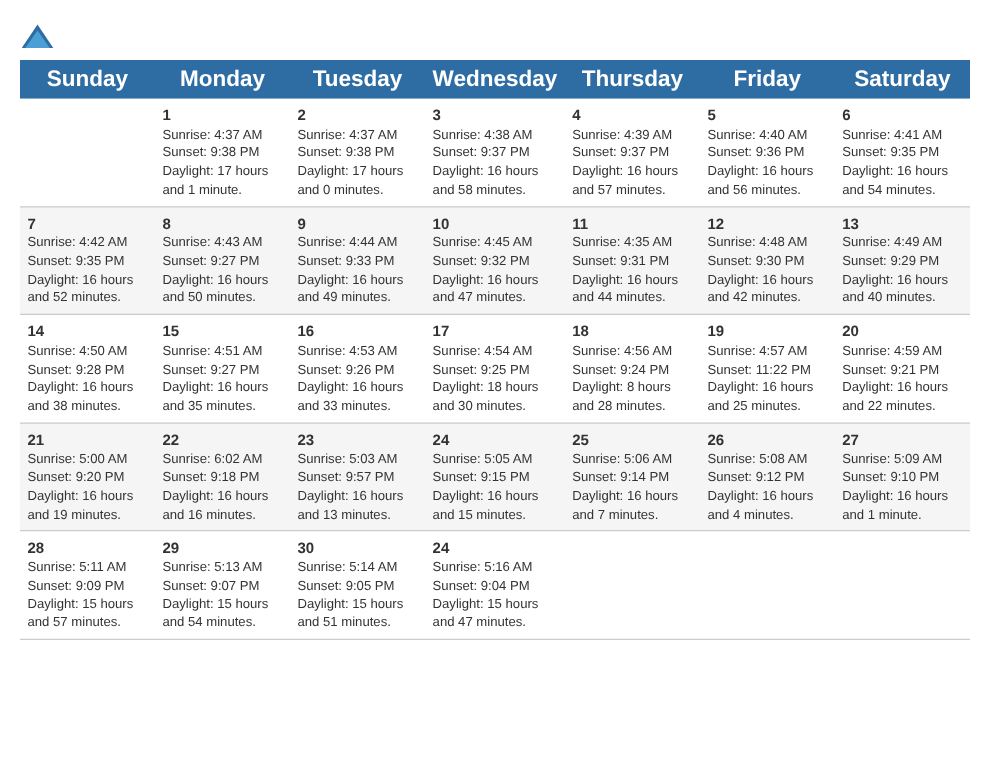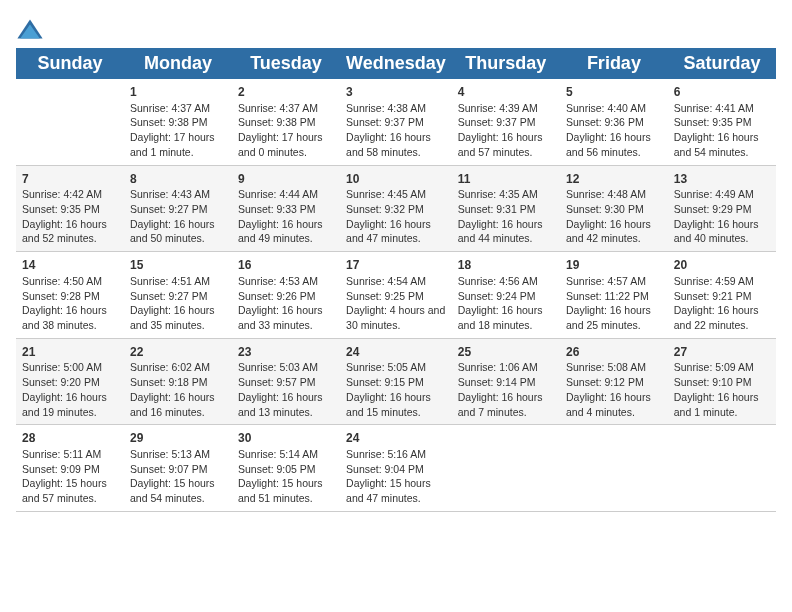--- a/index.html
+++ b/index.html
@@ -206,27 +206,27 @@
         <td>
           <div class="day-num">16</div>
         <div class="day-info">Sunrise: 4:53 AM</div>
         <div class="day-info">Sunset: 9:26 PM</div>
         <div class="day-info">Daylight: 16 hours and 33 minutes.</div>
         </td>
         <td>
           <div class="day-num">17</div>
         <div class="day-info">Sunrise: 4:54 AM</div>
         <div class="day-info">Sunset: 9:25 PM</div>
-        <div class="day-info">Daylight: 4 hours and 30 minutes.</div>
+        <div class="day-info">Daylight: 18 hours and 30 minutes.</div>
         </td>
         <td>
           <div class="day-num">18</div>
         <div class="day-info">Sunrise: 4:56 AM</div>
         <div class="day-info">Sunset: 9:24 PM</div>
-        <div class="day-info">Daylight: 16 hours and 18 minutes.</div>
+        <div class="day-info">Daylight: 8 hours and 28 minutes.</div>
         </td>
         <td>
           <div class="day-num">19</div>
         <div class="day-info">Sunrise: 4:57 AM</div>
         <div class="day-info">Sunset: 11:22 PM</div>
         <div class="day-info">Daylight: 16 hours and 25 minutes.</div>
         </td>
         <td>
           <div class="day-num">20</div>
         <div class="day-info">Sunrise: 4:59 AM</div>
@@ -254,21 +254,21 @@
         <div class="day-info">Daylight: 16 hours and 13 minutes.</div>
         </td>
         <td>
           <div class="day-num">24</div>
         <div class="day-info">Sunrise: 5:05 AM</div>
         <div class="day-info">Sunset: 9:15 PM</div>
         <div class="day-info">Daylight: 16 hours and 15 minutes.</div>
         </td>
         <td>
           <div class="day-num">25</div>
-        <div class="day-info">Sunrise: 1:06 AM</div>
+        <div class="day-info">Sunrise: 5:06 AM</div>
         <div class="day-info">Sunset: 9:14 PM</div>
         <div class="day-info">Daylight: 16 hours and 7 minutes.</div>
         </td>
         <td>
           <div class="day-num">26</div>
         <div class="day-info">Sunrise: 5:08 AM</div>
         <div class="day-info">Sunset: 9:12 PM</div>
         <div class="day-info">Daylight: 16 hours and 4 minutes.</div>
         </td>
         <td>

